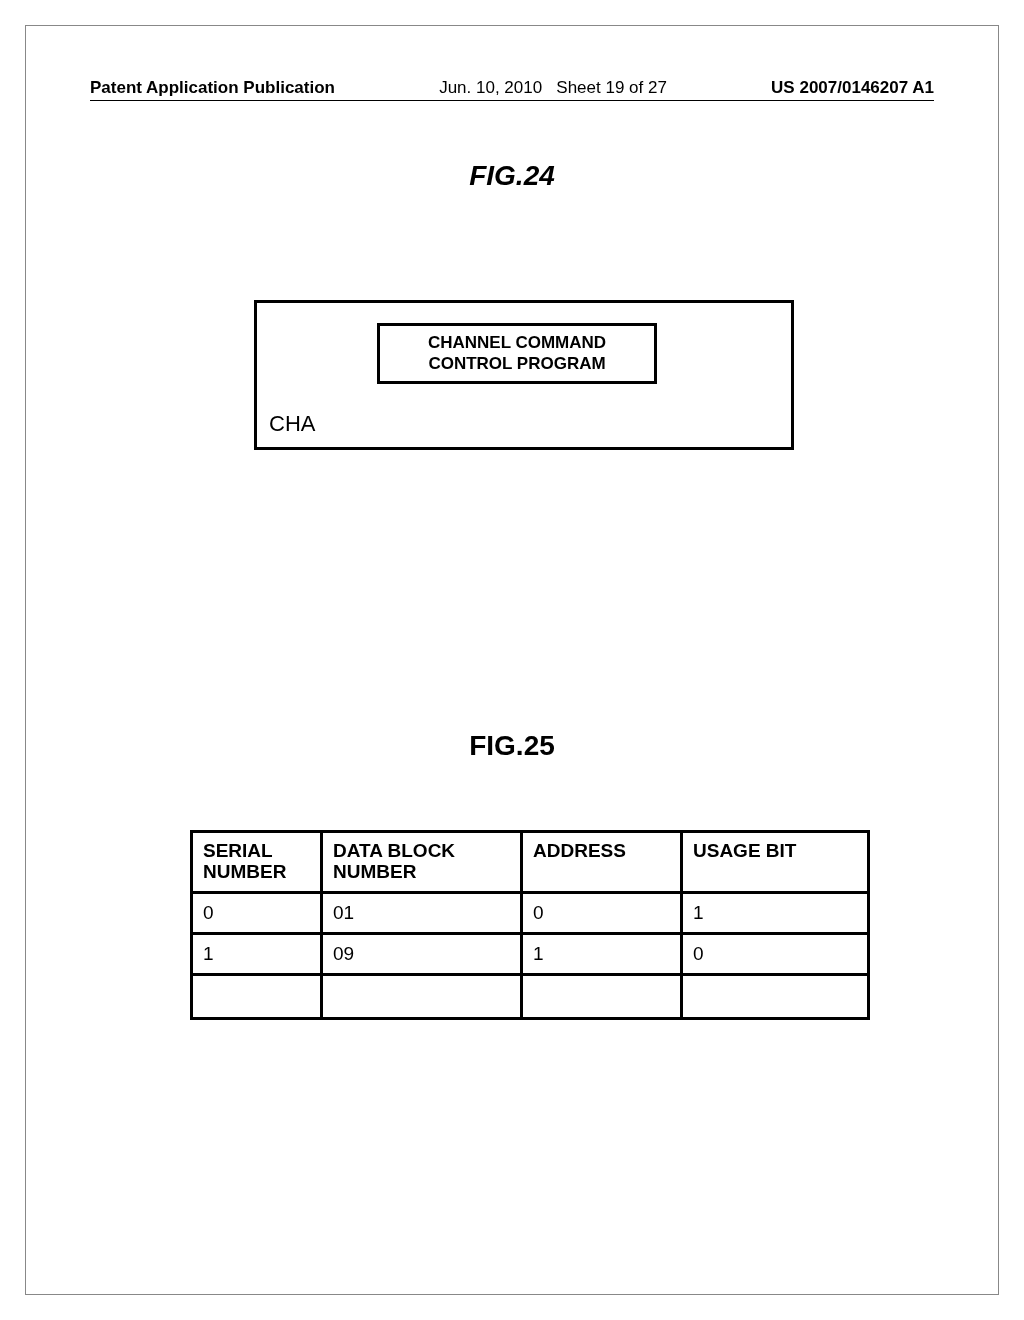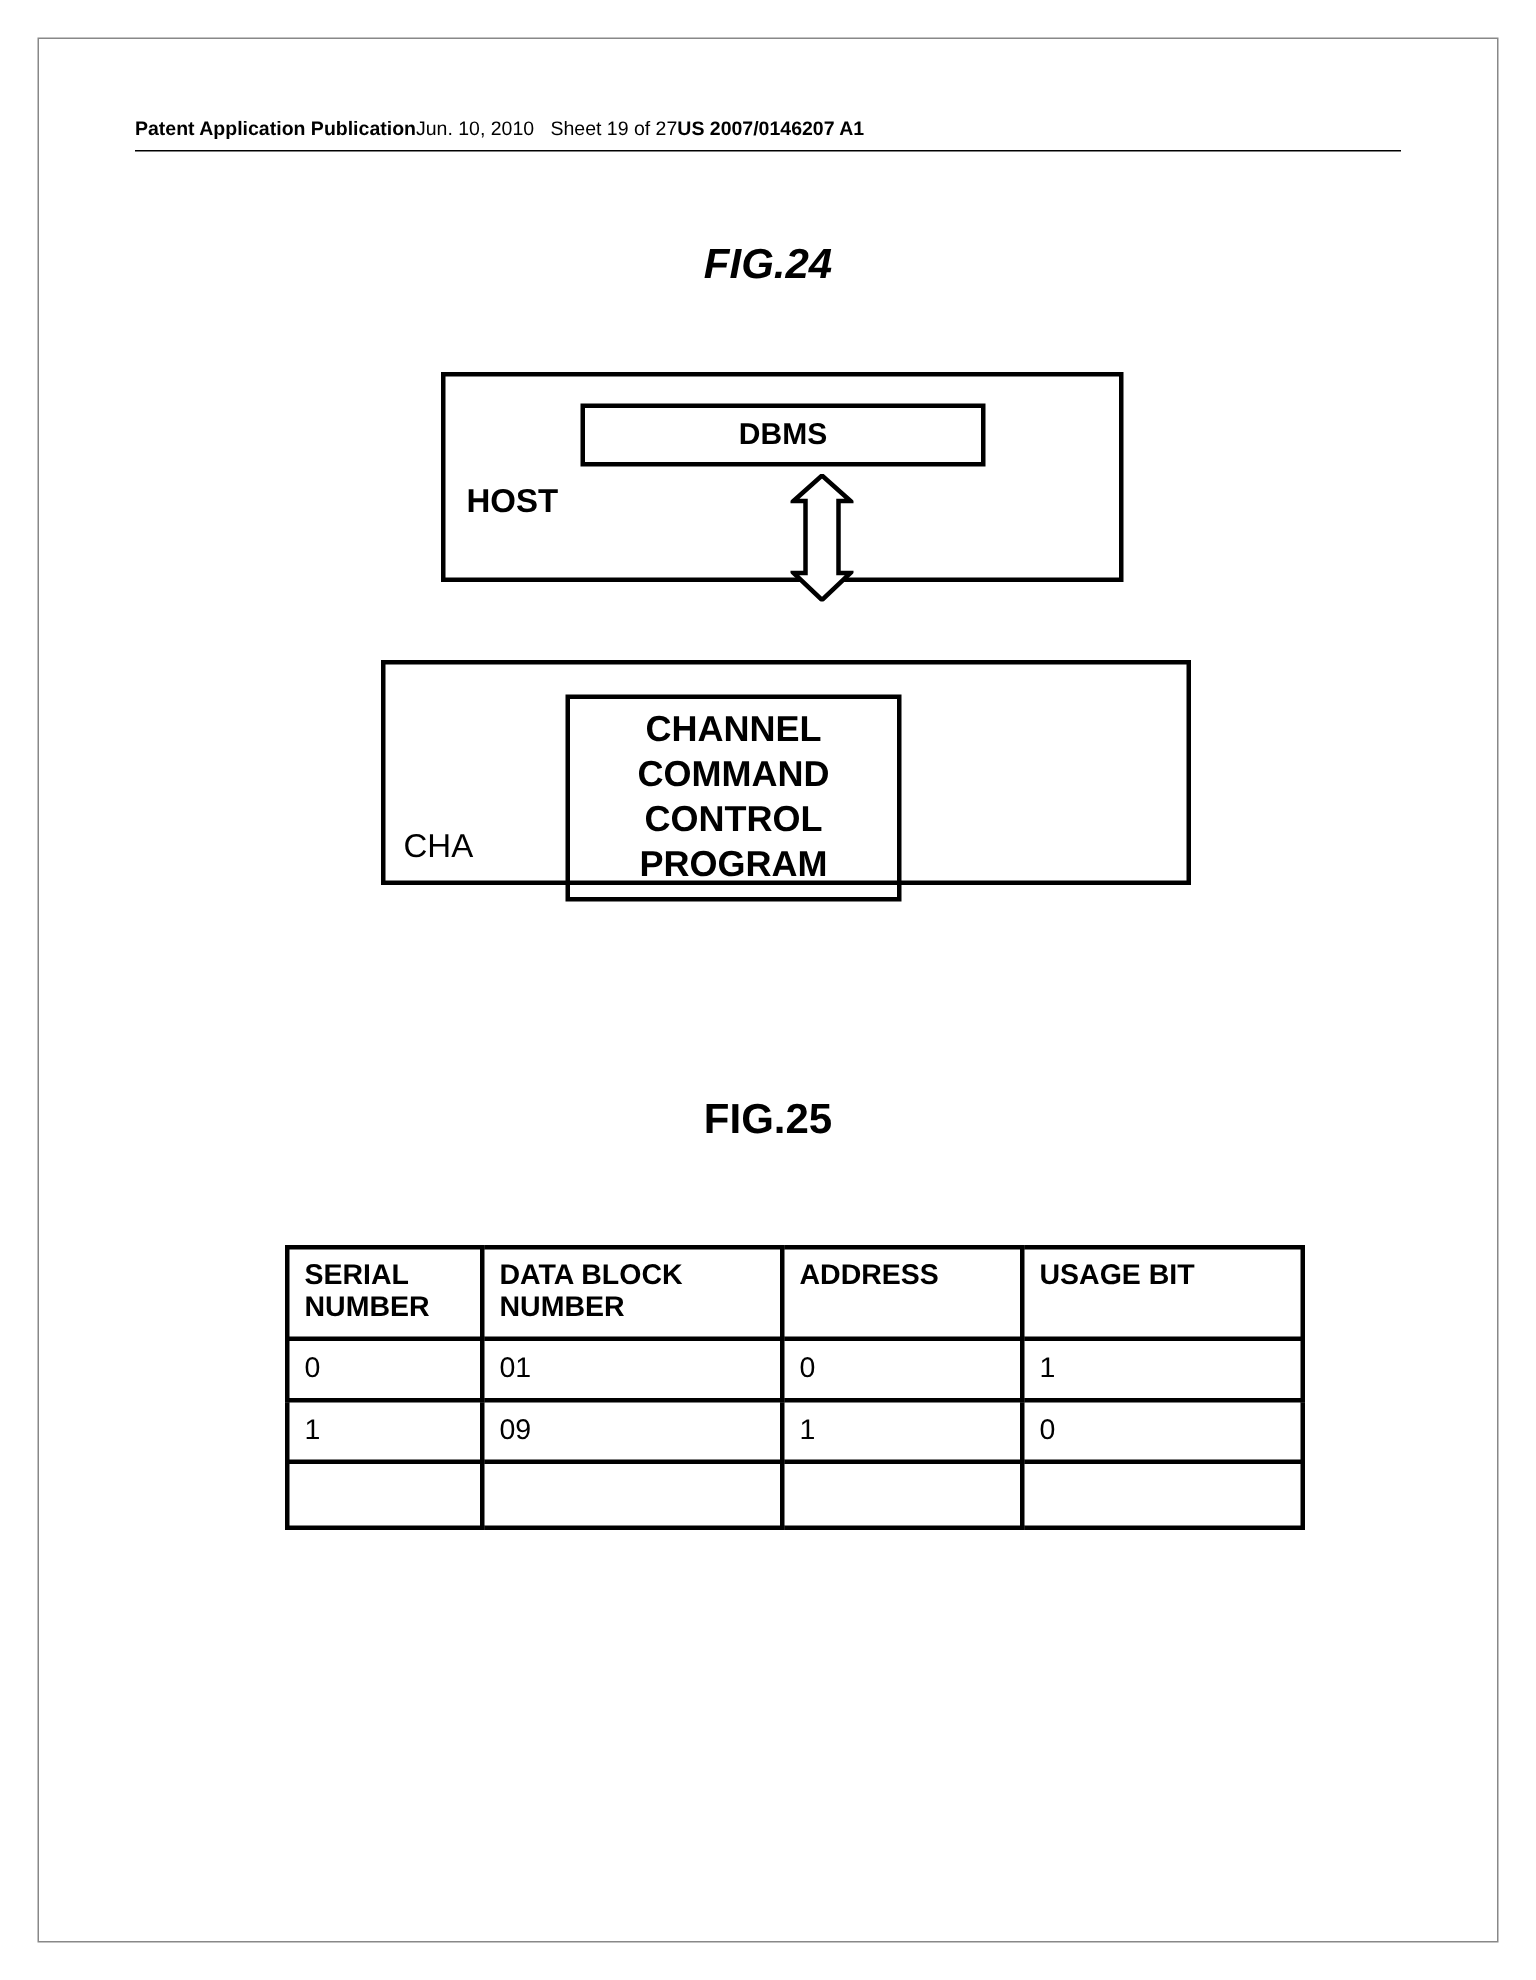--- a/index.html
+++ b/index.html
@@ -15,21 +15,22 @@
     position: absolute;
     top: 25px; left: 25px; right: 25px; bottom: 25px;
     border: 1px solid #888;
   }
   .header-row {
     position: absolute;
     top: 78px;
     left: 90px;
     right: 90px;
     display: flex;
-    font-size: 13px;
+    justify-content: space-between;
+    font-size: 17px;
   }
   .header-left { font-weight: bold; }
   .header-right { font-weight: bold; }
   .header-mid { font-weight: normal; }
   .header-rule {
     position: absolute;
     top: 100px;
     left: 90px;
     right: 90px;
     border-top: 1px solid #000;
@@ -84,25 +85,25 @@
     width: 540px;
     margin-top: 52px;
     margin-left: -12px;
     position: relative;
   }
   .ccp-box {
     border: 3px solid #000;
     position: absolute;
     top: 20px;
     left: 120px;
-    width: 224px;
+    width: 280px;
     padding: 6px 10px;
     text-align: center;
     font-weight: bold;
-    font-size: 24px;
+    font-size: 17px;
     line-height: 1.25;
   }
   .cha-label {
     position: absolute;
     left: 12px;
     bottom: 10px;
     font-weight: normal;
     font-size: 22px;
   }
   .bi-arrow {
@@ -185,27 +186,20 @@
     <span>Jun. 10, 2010</span>&nbsp;&nbsp;
     <span>Sheet 19 of 27</span>
   </span>
   <span class="header-right">US 2007/0146207 A1</span>
 </div>
 <div class="header-rule"></div>
 
 <div class="fig-title fig24-title">FIG.24</div>
 
 <div class="fig24">
-  <div class="host-box">
-    <div class="dbms-box">DBMS</div>
-    <div class="host-label">HOST</div>
-    <svg class="bi-arrow" viewBox="0 0 42 85">
-      <polygon points="10,18 10,66 2,66 21,84 40,66 32,66 32,18 40,18 21,1 2,18" fill="#fff" stroke="#000" stroke-width="3"></polygon>
-    </svg>
-  </div>
   <div class="cha-box">
     <div class="ccp-box">
       <span>CHANNEL COMMAND</span><br>
       <span>CONTROL PROGRAM</span>
     </div>
     <div class="cha-label">CHA</div>
   </div>
 </div>
 
 <div class="fig-title fig25-title">FIG.25</div>

